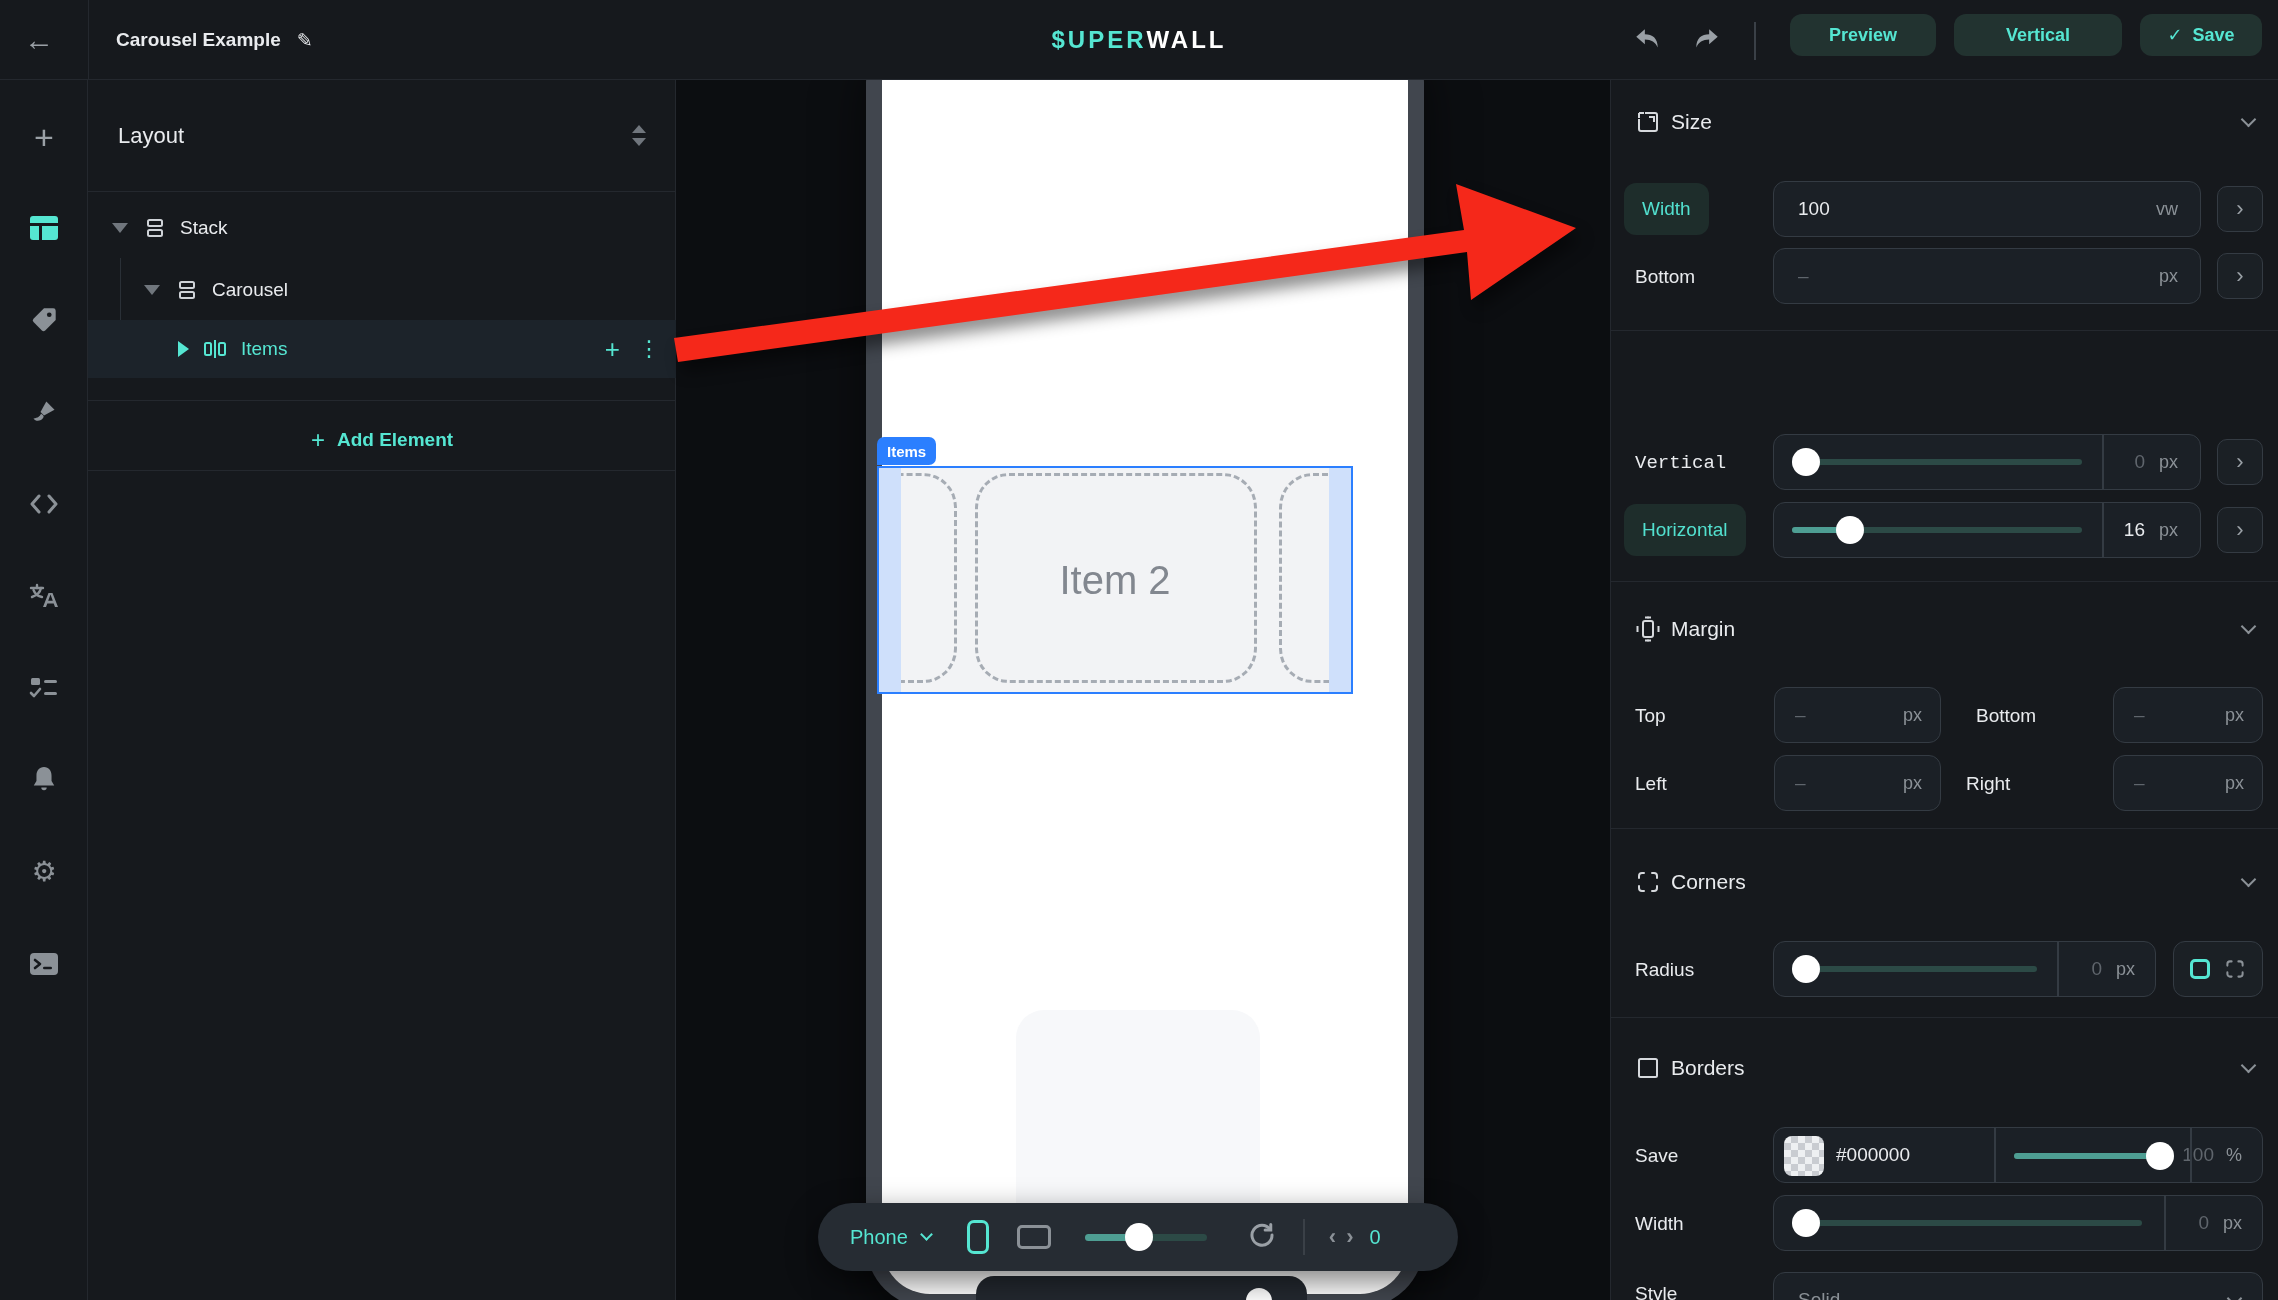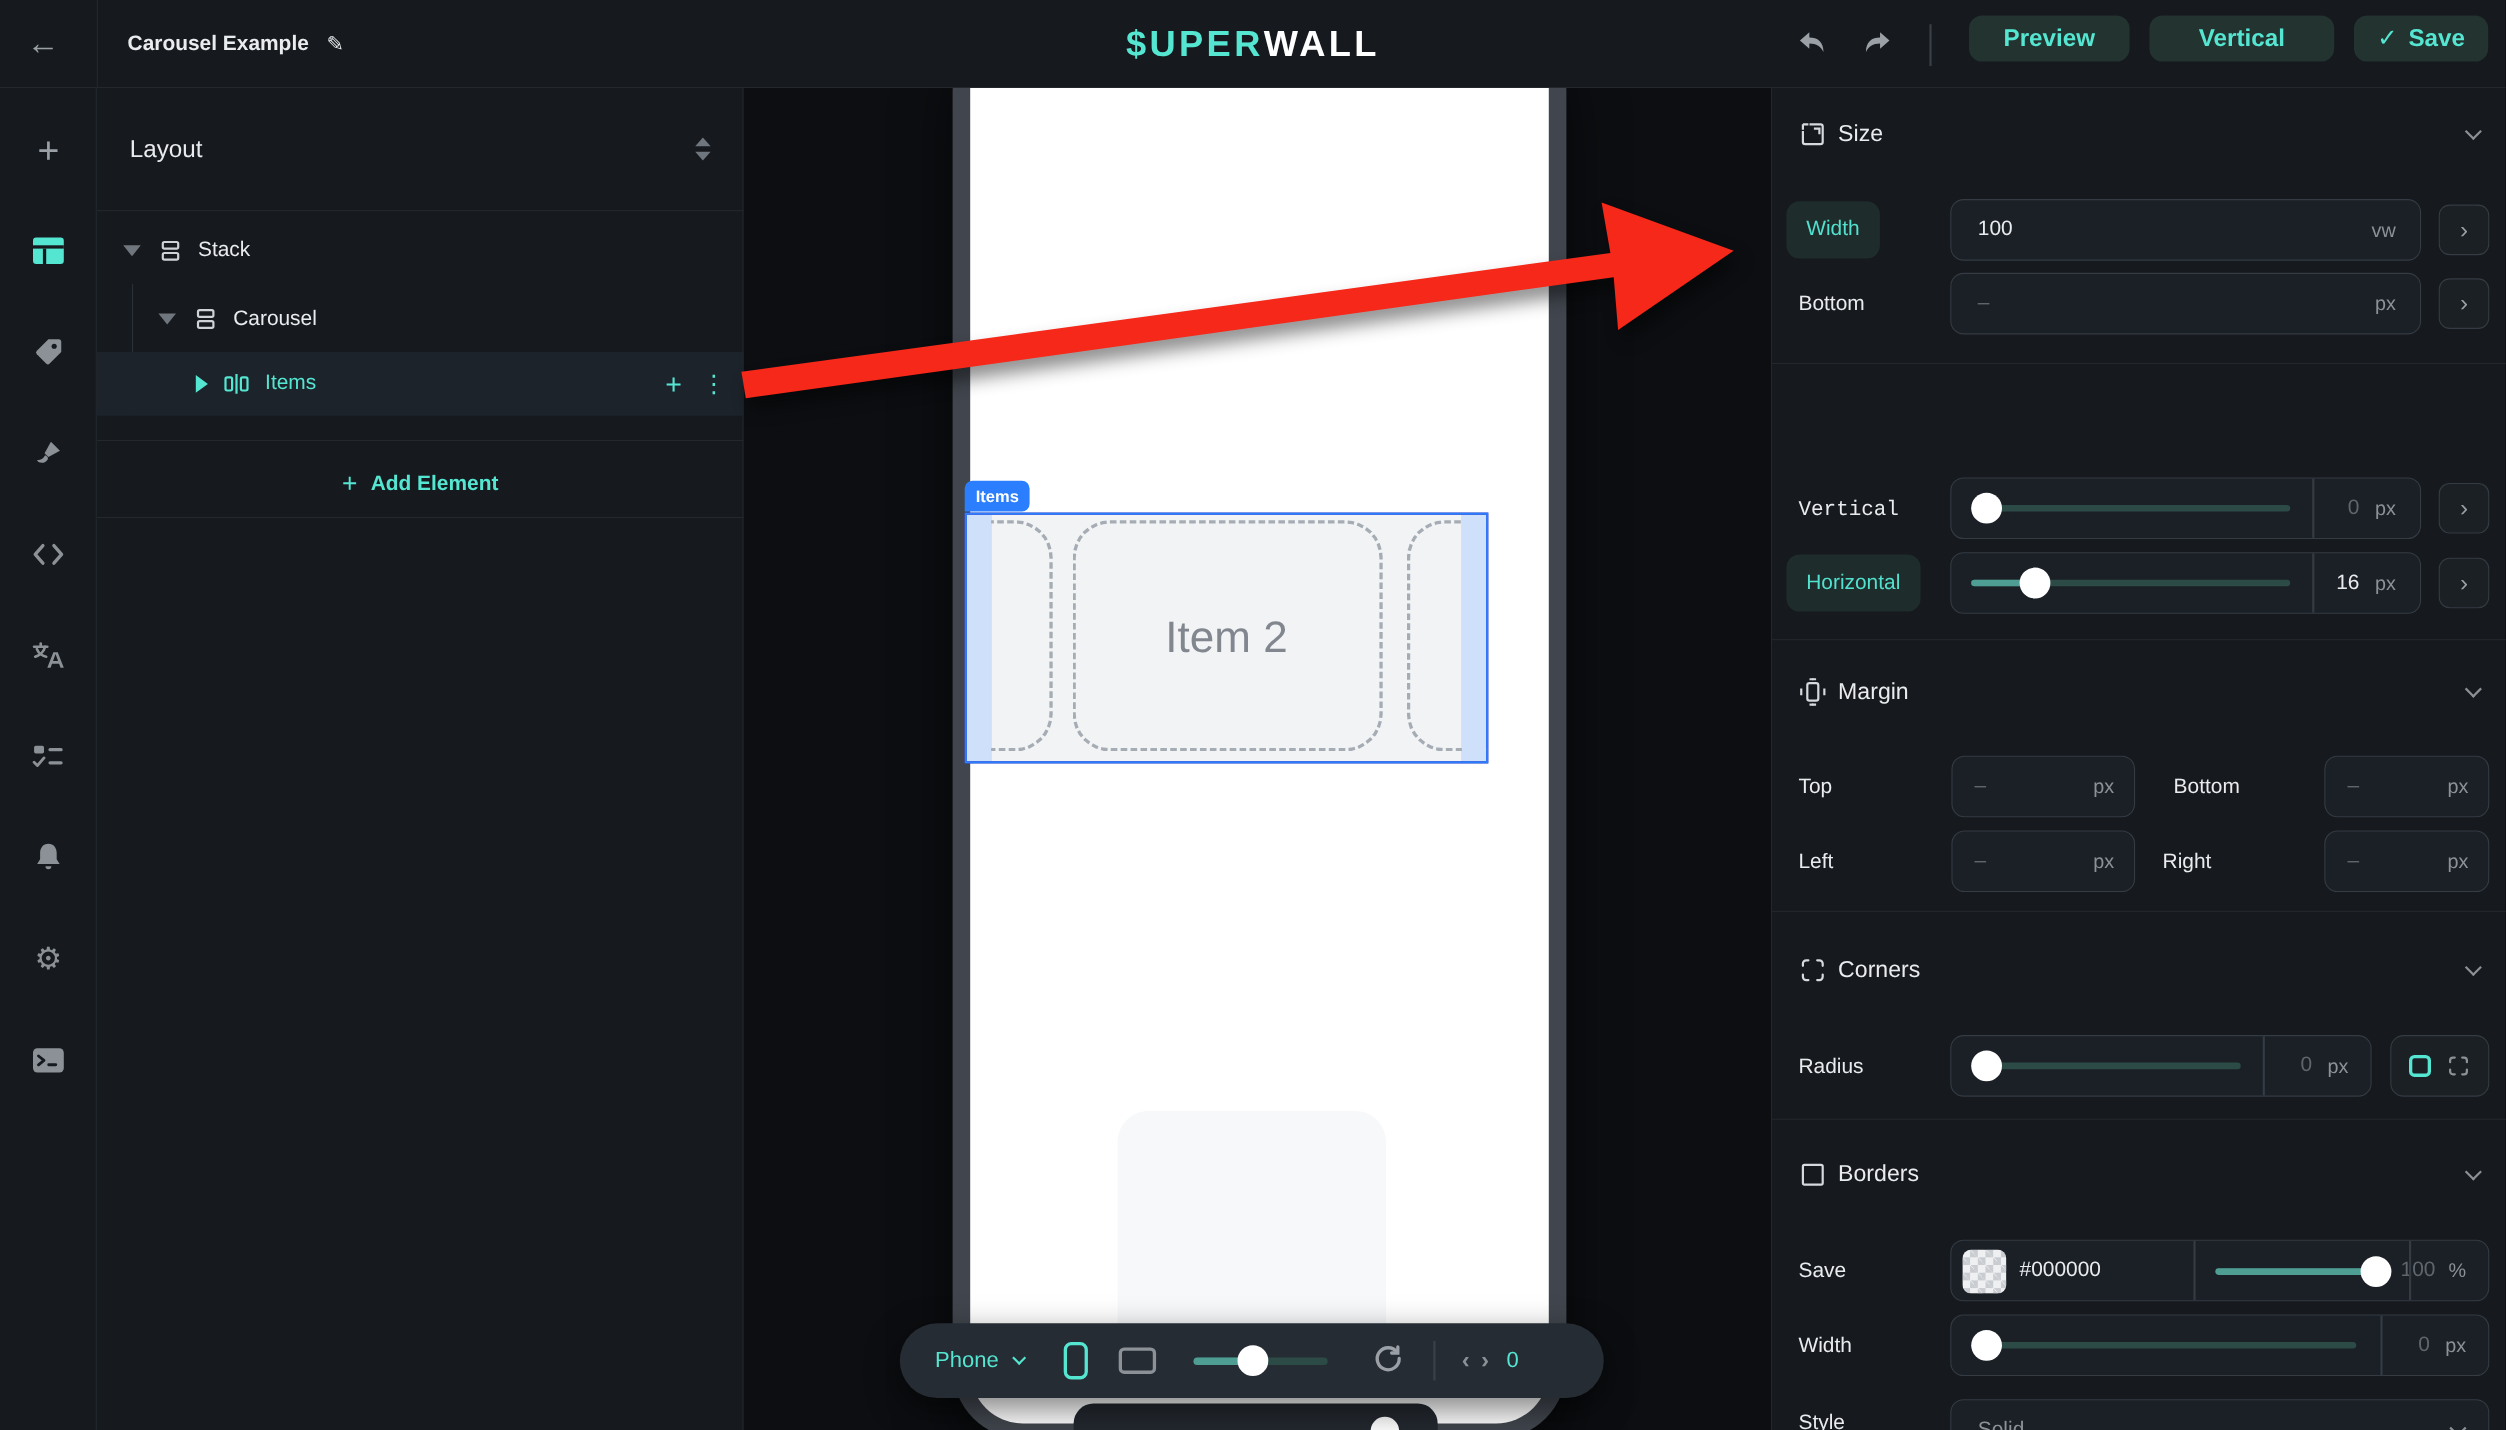--- a/index.html
+++ b/index.html
@@ -13,26 +13,26 @@
   body{background:#000;font-family:"Liberation Sans","DejaVu Sans",sans-serif;}
   .app{position:relative;width:2278px;height:1300px;background:var(--bg);overflow:hidden;}
   .abs{position:absolute;}
 
   
   .topbar{left:0;top:0;width:2278px;height:80px;background:var(--panel);border-bottom:1px solid var(--line);z-index:40;}
   .back-btn{left:16px;top:18px;width:46px;height:44px;display:flex;align-items:center;justify-content:center;color:#9aa0a6;font-size:30px;cursor:pointer;}
   .tb-divider{left:88px;top:0;width:1px;height:80px;background:var(--line);}
   .doc-title{left:116px;top:0;height:80px;display:flex;align-items:center;gap:16px;color:var(--text);font-size:19px;font-weight:700;}
   .pencil{color:#e3e5e8;font-size:19px;}
-  .logo{left:0;top:0;width:2278px;height:80px;display:flex;align-items:center;justify-content:center;font-size:33px;font-weight:800;letter-spacing:3px;pointer-events:none;}
+  .logo{left:0;top:0;width:2278px;height:80px;display:flex;align-items:center;justify-content:center;font-size:24px;font-weight:800;letter-spacing:3px;pointer-events:none;}
   .logo .accent{color:var(--teal);}
   .logo .rest{color:#fff;}
   .hist{top:16px;width:46px;height:46px;display:flex;align-items:center;justify-content:center;cursor:pointer;}
   .tb-divider2{left:1754px;top:22px;width:2px;height:38px;background:#3a4047;}
-  .tb-btn{top:14px;height:42px;border-radius:12px;background:var(--teal-dim);color:var(--teal);font-size:22px;font-weight:700;display:flex;align-items:center;justify-content:center;gap:10px;cursor:pointer;}
+  .tb-btn{top:14px;height:42px;border-radius:12px;background:var(--teal-dim);color:var(--teal);font-size:18px;font-weight:700;display:flex;align-items:center;justify-content:center;gap:10px;cursor:pointer;}
 
   
   .rail{left:0;top:80px;width:88px;height:1220px;background:var(--panel);border-right:1px solid var(--line);z-index:30;}
   .rail-ic{position:absolute;left:0;width:88px;height:56px;display:flex;align-items:center;justify-content:center;color:#8b9197;cursor:pointer;}
   .rail-ic svg{display:block;}
   .rail-ic.active{color:var(--teal);}
   .rail-gear{font-size:28px;line-height:1;}
   .rail-plus{font-size:34px;font-weight:400;color:#9aa0a6;}
 
   

